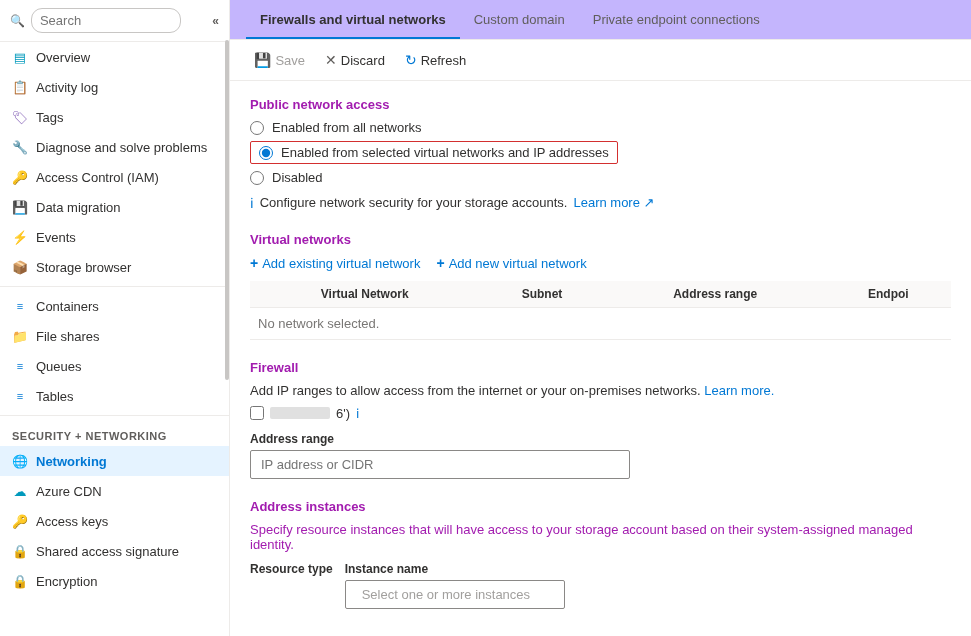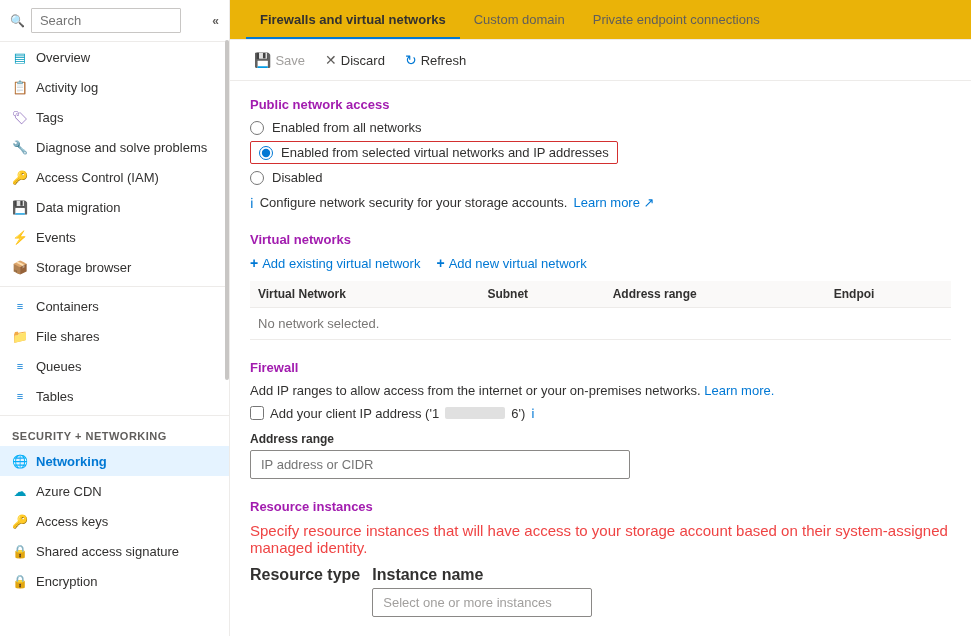--- a/index.html
+++ b/index.html
@@ -56,21 +56,21 @@
       flex-direction: column;
       overflow: hidden;
       padding: 0;
     }
 
     
     .tabs {
       display: flex;
       border-bottom: 1px solid #edebe9;
       padding: 0 16px;
-      background: #eab308;
+      background: #c4b5fd;
     }
     .tab {
       padding: 12px 14px 10px 14px;
       cursor: pointer;
       font-size: 13px;
       color: #605e5c;
       border-bottom: 2px solid transparent;
       white-space: nowrap;
     }
     .tab.active {
@@ -143,21 +143,21 @@
       color: #0078d4;
       cursor: pointer;
       font-size: 13px;
       text-decoration: none;
     }
     .vnet-link .plus { font-size: 14px; font-weight: 600; }
 
     
     .data-table { width: 100%; border-collapse: collapse; }
     .data-table th {
-      text-align: left;
+      text-align: center;
       font-weight: 600;
       font-size: 12px;
       color: #323130;
       padding: 6px 8px;
       border-bottom: 1px solid #edebe9;
       background: #faf9f8;
     }
     .data-table td {
       padding: 8px 8px;
       border-bottom: 1px solid #edebe9;
@@ -176,24 +176,24 @@
       border: 1px solid #8a8886;
       border-radius: 2px;
       padding: 6px 10px;
       font-size: 13px;
       color: #a19f9d;
       width: 380px;
       outline: none;
     }
 
     
-    .resource-desc { font-size: 15px; color: #ef4444; margin-bottom: 10px; }
+    .resource-desc { font-size: 13px; color: #a21caf; margin-bottom: 10px; }
     .resource-row { display: flex; gap: 12px; margin-bottom: 6px; }
     .resource-col { display: flex; flex-direction: column; gap: 4px; }
-    .resource-label { font-size: 16px; font-weight: 600; color: #323130; }
+    .resource-label { font-size: 12px; font-weight: 600; color: #323130; }
     .resource-select {
       border: 1px solid #8a8886;
       border-radius: 2px;
       padding: 6px 10px;
       font-size: 13px;
       color: #a19f9d;
       width: 360px;
       outline: none;
       background: #fff;
       display: flex;
@@ -231,21 +231,21 @@
     .icon-keys { color: #f5c518; }
     .icon-sas { color: #0078d4; }
     .icon-encryption { color: #0078d4; }
   </style>
 </head>
 <body>
 
 <div class="sidebar">
   <div style="position:relative; display:flex; align-items:center; padding:8px 10px; border-bottom:1px solid #edebe9;">
     <span style="color:#605e5c; margin-right:6px; font-size:12px;">🔍</span>
-    <input type="text" style="border: 1px solid rgb(200, 198, 196); border-radius: 1px; padding: 4px 8px; font-size: 13px; width: 150px; outline: none; color: rgb(96, 94, 92);" placeholder="Search">
+    <input type="text" style="border: 1px solid rgb(200, 198, 196); border-radius: 11px; padding: 4px 8px; font-size: 13px; width: 150px; outline: none; color: rgb(96, 94, 92);" placeholder="Search">
     <span style="margin-left:auto; cursor:pointer; color:#605e5c; font-size:12px; font-weight:bold;">«</span>
   </div>
 
   <div class="sidebar-scrollbar"></div>
 
   <div class="sidebar-item">
     <span class="icon icon-overview">▤</span>
     <span>Overview</span>
   </div>
   <div class="sidebar-item">
@@ -399,39 +399,38 @@
     </div>
 
     <div class="sub-section">
       <div class="section-title">Firewall</div>
       <div class="firewall-desc">
         Add IP ranges to allow access from the internet or your on-premises networks.
         <a href="#" class="learn-more">Learn more.</a>
       </div>
       <div class="checkbox-row">
         <input type="checkbox" style="">
-        <span>Add your client IP address ('1</span>
         <span class="ip-blur">&nbsp;&nbsp;&nbsp;&nbsp;&nbsp;&nbsp;&nbsp;&nbsp;&nbsp;&nbsp;&nbsp;&nbsp;</span>
         <span>6')</span>
         <span style="color:#0078d4; cursor:pointer;">ℹ</span>
       </div>
       <div class="address-label">Address range</div>
       <input type="text" class="address-input" placeholder="IP address or CIDR" style="">
     </div>
 
     <div class="sub-section">
-      <div class="section-title">Resource instances</div>
+      <div class="section-title">Address instances</div>
       <div class="resource-desc">Specify resource instances that will have access to your storage account based on their system-assigned managed identity.</div>
       <div class="resource-row">
         <div class="resource-col">
           <div class="resource-label">Resource type</div>
         </div>
         <div class="resource-col">
           <div class="resource-label">Instance name</div>
-          <div class="resource-select-instance" style="display:flex; justify-content:space-between; width:220px; padding:6px 10px; border:1px solid #8a8886; border-radius:2px; cursor:pointer; color:#a19f9d; font-size:13px;">
+          <div class="resource-select-instance" style="display:flex; justify-content:space-between; width:220px; padding:6px 16px; border:1px solid #8a8886; border-radius:2px; cursor:pointer; color:#a19f9d; font-size:13px;">
             <span>Select one or more instances</span>
           </div>
         </div>
       </div>
     </div>
 
   </div>
 </div>
 
 </body></html>

